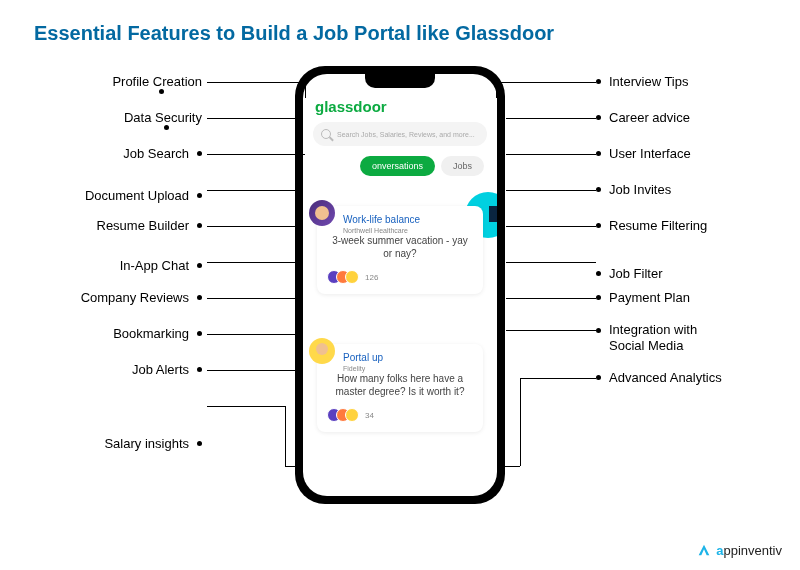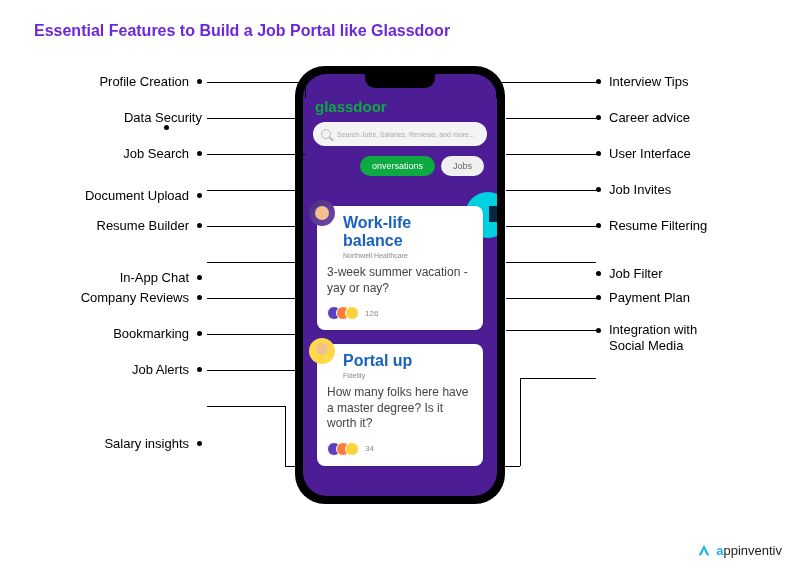--- a/index.html
+++ b/index.html
@@ -1,20 +1,20 @@
 <!DOCTYPE html>
 <html><head>
 <meta charset="utf-8">
 <style>
 * { margin:0; padding:0; box-sizing:border-box; }
 body { width:800px; height:570px; background:#fff; font-family:Arial,Helvetica,sans-serif; position:relative; overflow:hidden; }
-.title { font-size:16px; font-weight:700; color:#6d28d9; padding:22px 0 0 34px; }
+.title { font-size:20px; font-weight:700; color:#0369a1; padding:22px 0 0 34px; }
 .diagram { position:absolute; top:58px; left:0; width:800px; height:470px; }
 .phone { position:absolute; left:295px; top:8px; width:210px; height:438px; background:#000; border-radius:30px; padding:8px; }
-.screen { width:100%; height:100%; background:#4c1d95; border-radius:24px; position:relative; overflow:hidden; }
+.screen { width:100%; height:100%; background:#ffffff; border-radius:24px; position:relative; overflow:hidden; }
 .notch { position:absolute; top:0; left:50%; transform:translateX(-50%); width:70px; height:14px; background:#000; border-radius:0 0 10px 10px; }
 .brand { position:absolute; top:24px; left:12px; font-size:15px; font-weight:700; color:#0caa41; }
 .search { position:absolute; top:48px; left:10px; right:10px; height:24px; background:#f4f4f4; border-radius:12px; display:flex; align-items:center; padding:0 8px; }
 .search .ico { width:10px; height:10px; border:1.5px solid #bbb; border-radius:50%; position:relative; }
 .search .ico:after { content:""; position:absolute; width:5px; height:1.5px; background:#bbb; transform:rotate(45deg); right:-4px; bottom:-1px; }
 .search .ph { font-size:7px; color:#aaa; margin-left:6px; }
 .tabs { position:absolute; top:82px; left:10px; display:flex; gap:6px; }
 .tab { padding:5px 12px; border-radius:14px; font-size:9px; }
 .tab.active { background:#0caa41; color:#fff;margin-left:47px; }
 .tab.idle { background:#f0f0f0; color:#666; }
@@ -22,23 +22,23 @@
 .fish:before { content:""; position:absolute; right:6px; top:14px; width:16px; height:16px; background:#0a2540; border-radius:0 50% 50% 0; }
 .fish:after { content:""; position:absolute; right:9px; top:19px; width:5px; height:5px; background:#fff; border-radius:50%; }
 .card { position:absolute; left:14px; right:14px; background:#fff; border-radius:8px; padding:8px 10px 10px 10px; box-shadow:0 1px 4px rgba(0,0,0,0.08); }
 .card1 { top:132px; }
 .card2 { top:270px; }
 .avatar { position:absolute; width:26px; height:26px; border-radius:50%; left:-8px; top:-6px; }
 .av1 { background:linear-gradient(135deg,#4a2d7a,#7048b0); }
 .av1:after { content:""; position:absolute; left:6px; top:6px; width:14px; height:14px; background:#f0c090; border-radius:50%; }
 .av2 { background:#ffd94a; }
 .av2:after { content:""; position:absolute; left:7px; top:5px; width:12px; height:12px; background:#f0c090; border-radius:50%; }
-.ctitle { font-size:16px; font-weight:700; color:#1861bf; margin-left:16px; }
+.ctitle { font-size:10px; font-weight:400; color:#1861bf; margin-left:16px; }
 .csub { font-size:7px; color:#888; margin-left:16px; margin-top:2px; }
-.cbody { font-size:12px; color:#444; margin-top:6px; line-height:1.3; }
+.cbody { font-size:10px; color:#444; margin-top:0; line-height:1.3;text-align:center; }
 .reacts { display:flex; align-items:center; gap:6px; margin-top:10px; }
 .rbubbles { display:flex; }
 .rb { width:14px; height:14px; border-radius:50%; border:1.5px solid #fff; margin-left:-5px; }
 .rb:first-child { margin-left:0; background:#5a3fc0; }
 .rb:nth-child(2) { background:#ff7a3d; }
 .rb:nth-child(3) { background:#ffd23d; }
 .rcount { font-size:8px; color:#888; }
 
 .feat { position:absolute; font-size:13px; color:#000; display:flex; align-items:center; white-space:nowrap; }
 .feat.left { justify-content:flex-end; }
@@ -102,21 +102,21 @@
             <div class="rb"></div>
             <div class="rb"></div>
             <div class="rb"></div>
           </div>
           <span class="rcount">34</span>
         </div>
       </div>
     </div>
   </div>
 
-  <div class="feat left" style="right:598px; top:16px;">
+  <div class="feat left" style="right:598px; top:16px;flex-direction:column;">
       <span>Profile Creation</span>
       <span class="dot"></span>
     </div>
   <div class="line" style="left:207px; top:24px; width:98px;"></div>
   <div class="line v" style="left:305px; top:24px; height:16px;"></div>
 
   <div class="feat left" style="right:598px; top:52px;flex-direction:column;">
       <span>Data Security</span>
       <span class="dot"></span>
     </div>
@@ -133,21 +133,21 @@
       <span class="dot"></span>
     </div>
   <div class="line" style="left:207px; top:132px; width:88px;"></div>
 
   <div class="feat left" style="right:598px; top:160px;">
       <span>Resume Builder</span>
       <span class="dot"></span>
     </div>
   <div class="line" style="left:207px; top:168px; width:88px;"></div>
 
-  <div class="feat left" style="right:598px; top:212px;">
+  <div class="feat left" style="right:598px; top:200px;">
       <span>In-App Chat</span>
       <span class="dot"></span>
     </div>
   <div class="line" style="left:207px; top:204px; width:88px;"></div>
 
   <div class="feat left" style="right:598px; top:232px;">
       <span>Company Reviews</span>
       <span class="dot"></span>
     </div>
   <div class="line" style="left:207px; top:240px; width:88px;"></div>
@@ -214,20 +214,24 @@
       <span>Payment Plan</span>
     </div>
   <div class="line" style="left:506px; top:240px; width:90px;"></div>
 
   <div class="feat right two" style="left:596px; top:264px;">
       <span class="dot"></span>
       <span>Integration with<br>Social Media</span>
     </div>
   <div class="line" style="left:506px; top:272px; width:90px;"></div>
 
+  <div class="feat right" style="left:596px; top:312px;">
+      <span class="dot"></span>
+      <span>Advanced Analytics</span>
+    </div>
   <div class="line" style="left:520px; top:320px; width:76px;"></div>
   <div class="line v" style="left:520px; top:320px; height:88px;"></div>
   <div class="line" style="left:504px; top:408px; width:16px;"></div>
 
 </div>
 
 <div class="logo">
   <svg viewBox="0 0 24 24">
       <path d="M4 20 L12 4 L20 20 L16 20 L12 11 L8 20 Z" fill="#1db4e8"></path>
     </svg>

